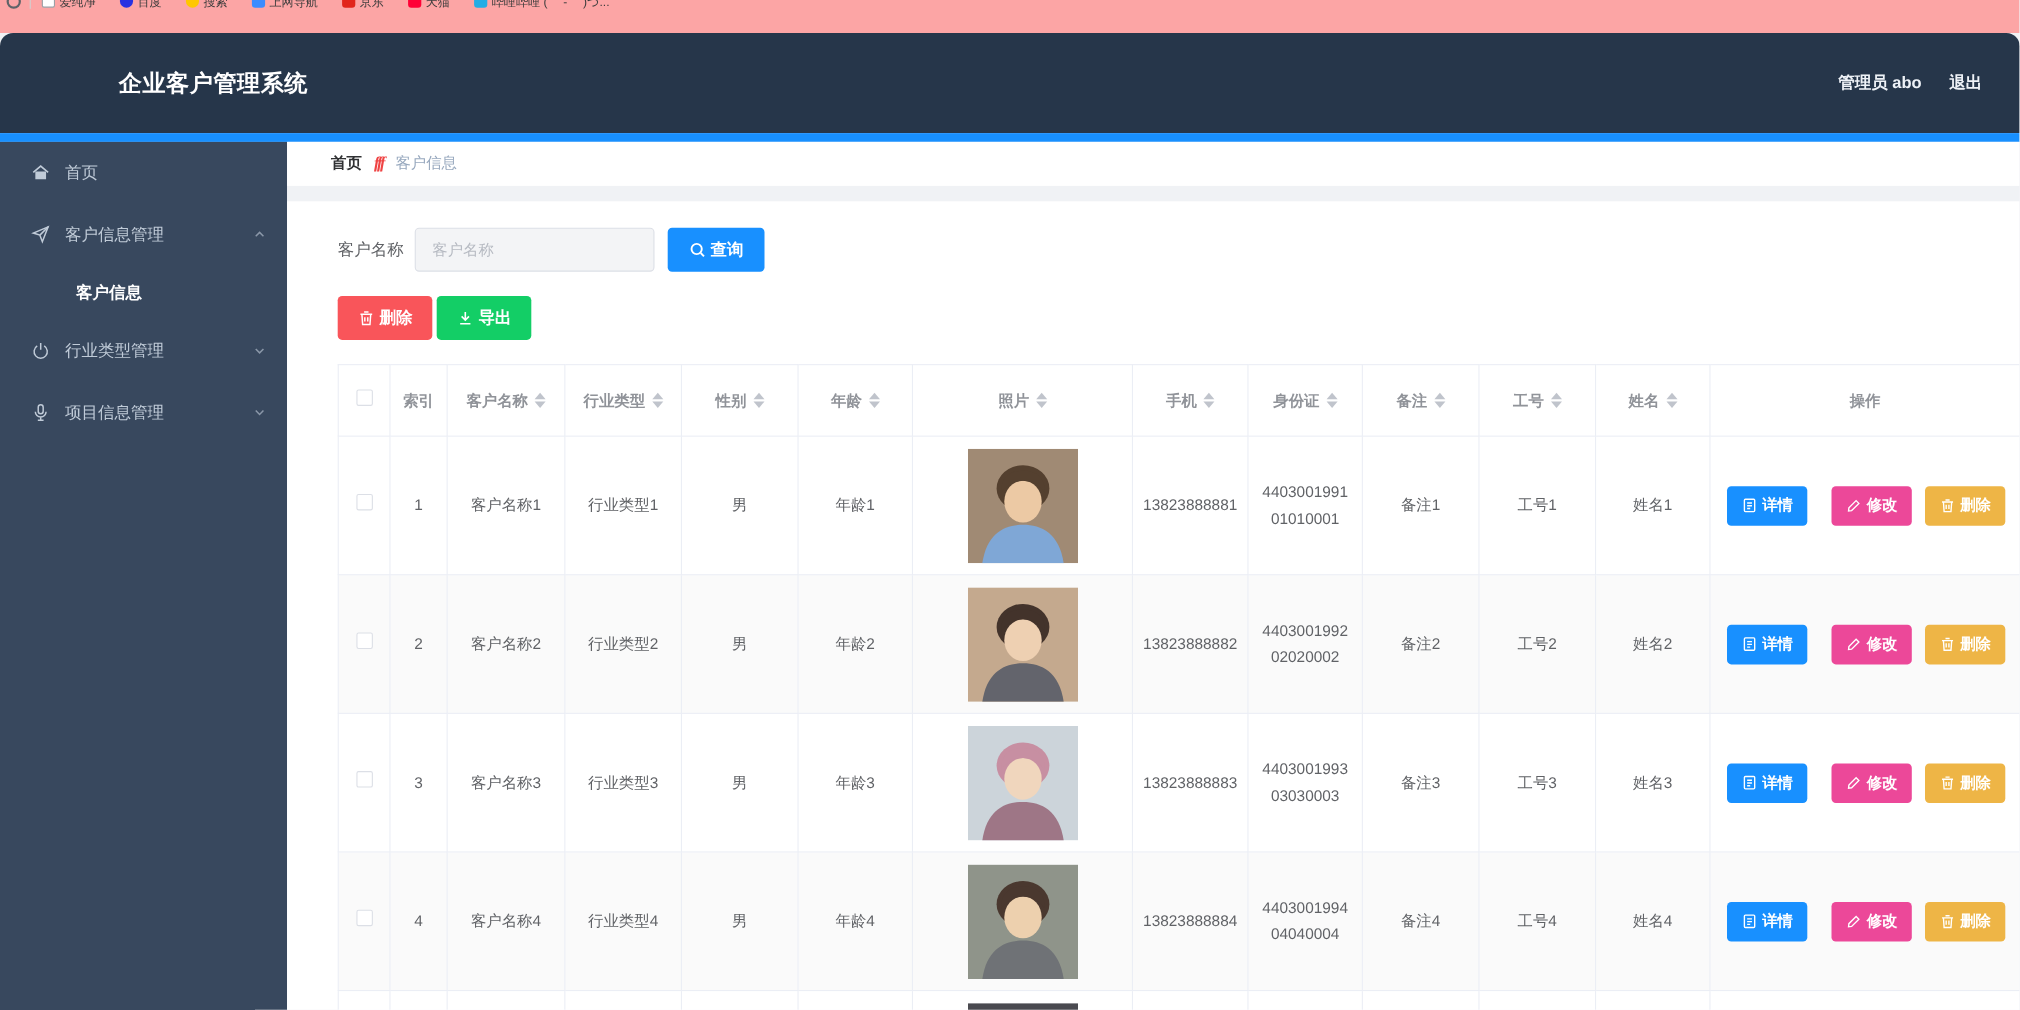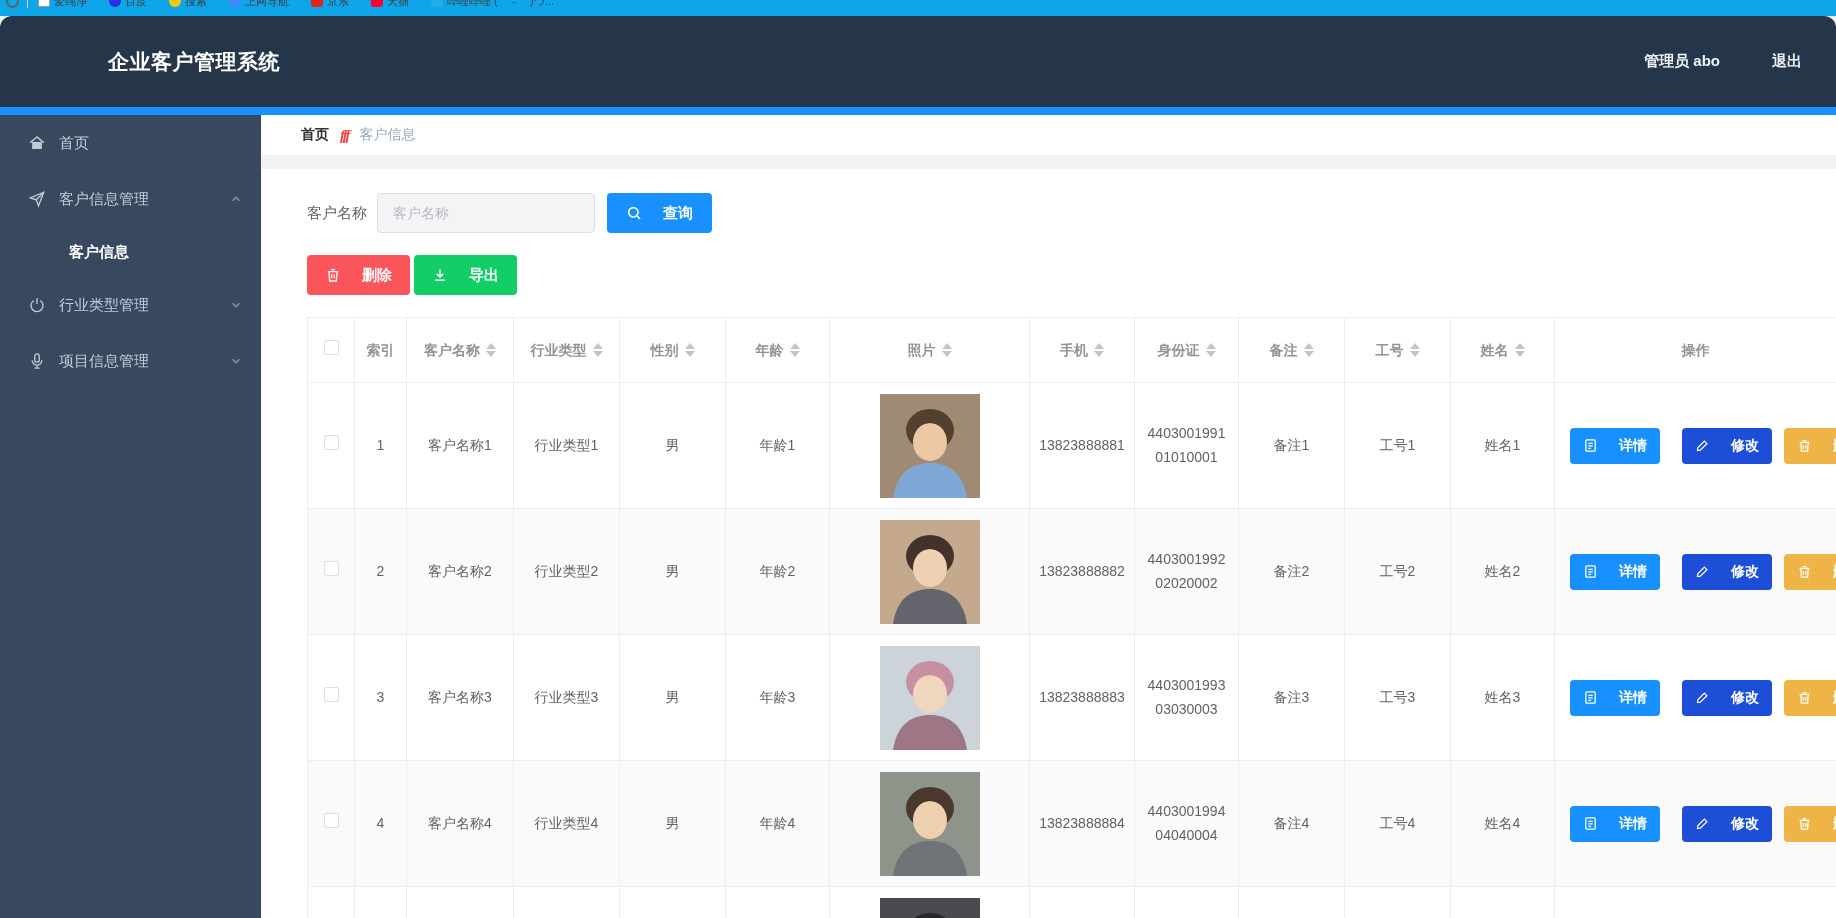--- a/index.html
+++ b/index.html
@@ -1,34 +1,34 @@
 <!DOCTYPE html>
 <html><head>
 <meta charset="utf-8">
 <style>
   * { margin:0; padding:0; box-sizing:border-box; }
   html,body { width:1836px; height:918px; overflow:hidden; background:#f0f2f5;
     font-family:"Liberation Sans","DejaVu Sans",sans-serif; }
 
   
-  .bookmarks-bar { height:16px; background:#0ea5e9; overflow:hidden; }
+  .bookmarks-bar { height:30px; background:#fca5a5; overflow:hidden; }
   .bookmarks-inner { height:26px; margin-top:-12px; display:flex; align-items:center;
     padding-left:6px; font-size:11px; color:#3c3c3c; white-space:nowrap; }
   .bm-item { display:flex; align-items:center; gap:4px; margin-right:22px; cursor:pointer; }
   .bm-fav { width:12px; height:12px; border-radius:3px; flex:none; }
   .bm-fav.outline { background:#fff; border:1px solid #9aa0a6; border-radius:2px; }
   .bm-fav.round { border-radius:50%; }
   .bm-ring { width:13px; height:13px; border-radius:50%; border:2.5px solid #5f6368; margin-right:8px; }
   .bm-div { width:1px; height:14px; background:#d0d0d0; margin-right:10px; }
 
   
   .app-header { height:91px; background:#26364a; border-radius:12px 12px 0 0;
     display:flex; align-items:center; padding:0 34px 0 92px; }
   .app-title { color:#fff; font-size:21px; font-weight:700; letter-spacing:.5px;margin-left:16px; }
-  .header-right { margin-left:auto; display:flex; align-items:center; gap:52px; }
+  .header-right { margin-left:auto; display:flex; align-items:center; gap:25px; }
   .header-user, .header-logout { color:#eef2f7; font-size:15px; font-weight:700; }
   .header-logout { cursor:pointer; }
 
   .progress-bar { height:8px; background:#1890ff; }
 
   
   .layout { display:flex; height:806px; }
 
   .sidebar { width:261px; flex:none; background:#38485e; overflow:hidden; }
   .menu-item { height:56px; display:flex; align-items:center; padding:0 18px 0 28px;
@@ -52,21 +52,21 @@
 
   .main-card { margin-top:14px; background:#fff; flex:1; padding:24px 0 0 46px; overflow:hidden; }
 
   
   .search-row { display:flex; align-items:center; }
   .search-label { font-size:15px; color:#606266; margin-right:10px; }
   .search-input { width:218px; height:40px; background:#f3f4f6; border:1px solid #dcdfe6;
     border-radius:4px; padding:0 15px; font-size:14px; color:#606266; outline:none;
     font-family:inherit; }
   .search-input::placeholder { color:#b6bac2; }
-  .btn { display:inline-flex; align-items:center; justify-content:center; gap:21px;
+  .btn { display:inline-flex; align-items:center; justify-content:center; gap:4px;
     border:none; border-radius:4px; color:#fff; font-weight:700; cursor:pointer;
     font-family:inherit; }
   .btn svg { flex:none; }
   .query-btn { height:40px; padding:0 19px; font-size:15px; background:#1890ff; margin-left:12px; }
 
   .action-row { margin-top:22px; display:flex; gap:4px; }
   .del-btn { height:40px; padding:0 18px; font-size:15px; background:#f9555a; }
   .exp-btn { height:40px; padding:0 18px; font-size:15px; background:#13ce66; }
 
   
@@ -83,21 +83,21 @@
   .caret-wrap { display:inline-flex; flex-direction:column; margin-left:6px; gap:2px; }
   .caret-up { width:0; height:0; border-left:5px solid transparent; border-right:5px solid transparent;
     border-bottom:6px solid #c0c4cc; }
   .caret-down { width:0; height:0; border-left:5px solid transparent; border-right:5px solid transparent;
     border-top:6px solid #c0c4cc; }
   .checkbox { display:inline-block; width:15px; height:15px; background:#fff;
     border:1px solid #dcdfe6; border-radius:2px; cursor:pointer; }
   .photo { display:inline-block; width:100px; height:104px; overflow:hidden; vertical-align:middle; }
   .op-btn { height:36px; padding:0 13px; font-size:14px; margin:0 6px; }
   .op-detail { background:#1890ff; }
-  .op-edit { background:#1d4ed8;margin-left:16px; }
+  .op-edit { background:#ec4899;margin-left:16px; }
   .op-del { background:#eeb546; }
 </style>
 </head>
 <body>
 
 <div class="bookmarks-bar">
   <div class="bookmarks-inner" id="bookmarks-inner">
       <span class="bm-ring"></span>
       <span class="bm-div"></span>
       <span class="bm-item">

